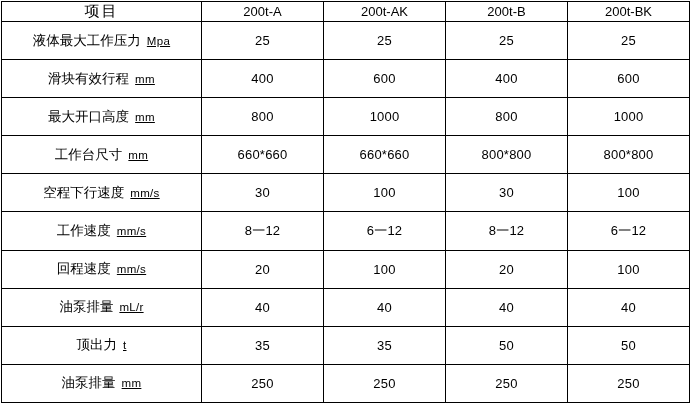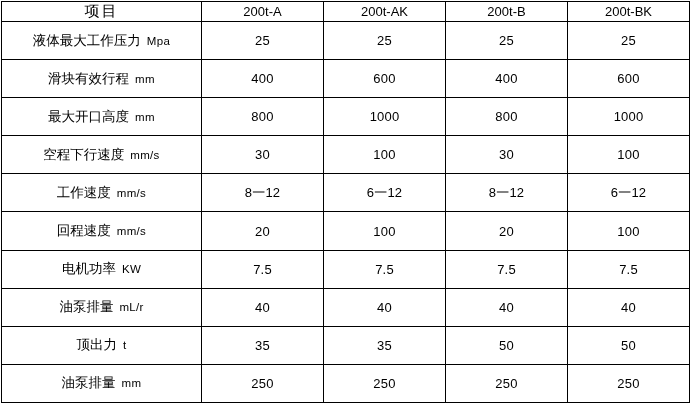--- a/index.html
+++ b/index.html
@@ -42,20 +42,21 @@
   col.c-label { width: 200px; }
   col.c-val { width: 122px; }
   .row-label {
     font-size: 13.5px;
     margin-top: 8px;
   }
   .unit {
     font-size: 11.5px;
     margin-left: 6px;
     letter-spacing: 0.3px;
+    text-decoration: underline;
   }
   thead th {
     font-size: 14px;
   }
   thead th.head-label {
     font-size: 15px;
     letter-spacing: 2px;
   }
   td.val {
     font-size: 13px;
@@ -106,20 +107,29 @@
         <td>
           <span class="row-label">最大开口高度</span><span class="unit">mm</span>
         </td>
         <td class="val">800</td>
         <td class="val">1000</td>
         <td class="val">800</td>
         <td class="val">1000</td>
       </tr>
       <tr>
         <td>
+          <span class="row-label">工作台尺寸</span><span class="unit">mm</span>
+        </td>
+        <td class="val">660*660</td>
+        <td class="val">660*660</td>
+        <td class="val">800*800</td>
+        <td class="val">800*800</td>
+      </tr>
+      <tr>
+        <td>
           <span class="row-label">空程下行速度</span><span class="unit">mm/s</span>
         </td>
         <td class="val">30</td>
         <td class="val">100</td>
         <td class="val">30</td>
         <td class="val">100</td>
       </tr>
       <tr>
         <td>
           <span class="row-label">工作速度</span><span class="unit">mm/s</span>
@@ -130,29 +140,20 @@
         <td class="val">6一12</td>
       </tr>
       <tr>
         <td>
           <span class="row-label">回程速度</span><span class="unit">mm/s</span>
         </td>
         <td class="val">20</td>
         <td class="val">100</td>
         <td class="val">20</td>
         <td class="val">100</td>
-      </tr>
-      <tr>
-        <td>
-          <span class="row-label">电机功率</span><span class="unit">KW</span>
-        </td>
-        <td class="val">7.5</td>
-        <td class="val">7.5</td>
-        <td class="val">7.5</td>
-        <td class="val">7.5</td>
       </tr>
       <tr>
         <td>
           <span class="row-label">油泵排量</span><span class="unit">mL/r</span>
         </td>
         <td class="val">40</td>
         <td class="val">40</td>
         <td class="val">40</td>
         <td class="val">40</td>
       </tr>

